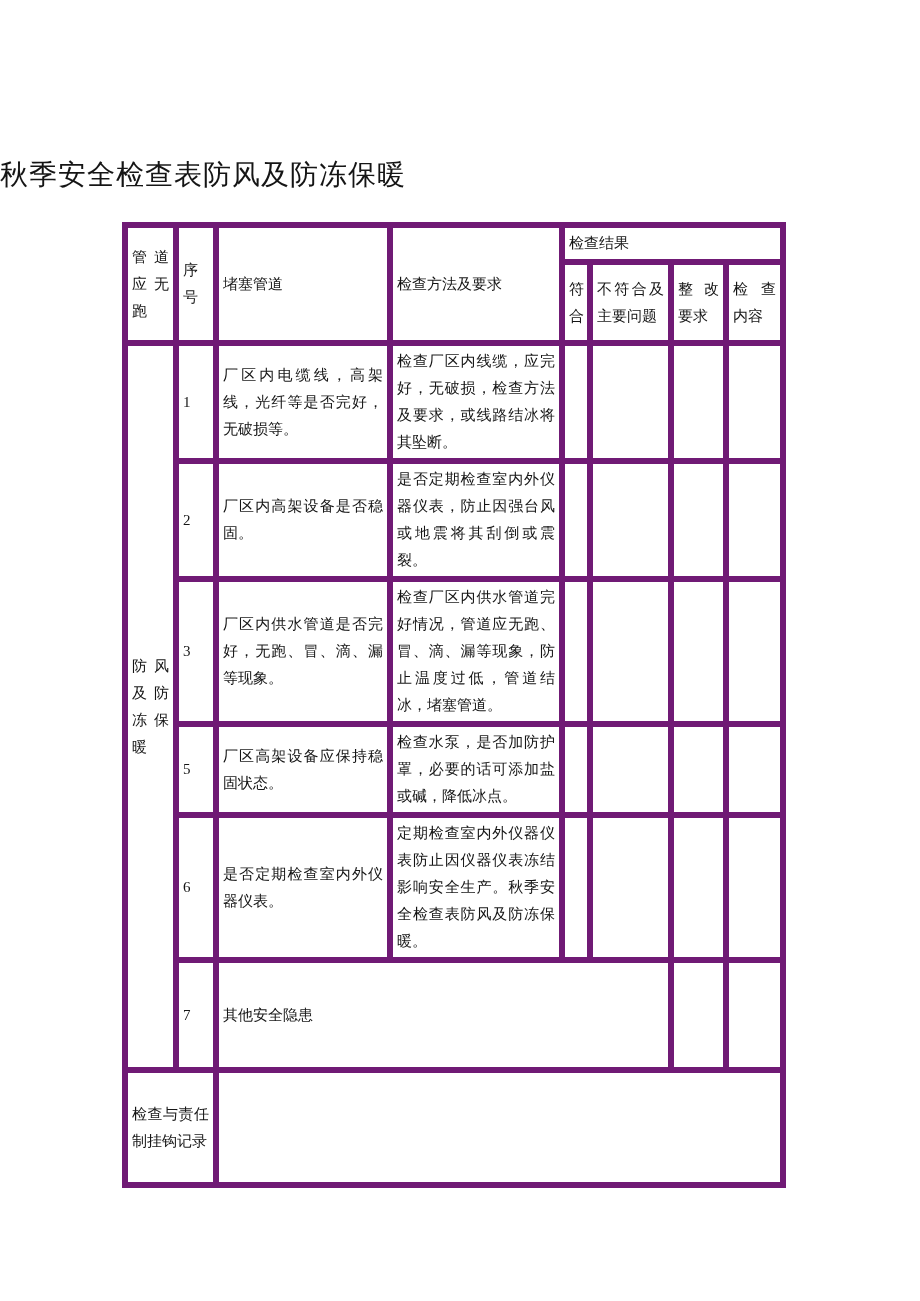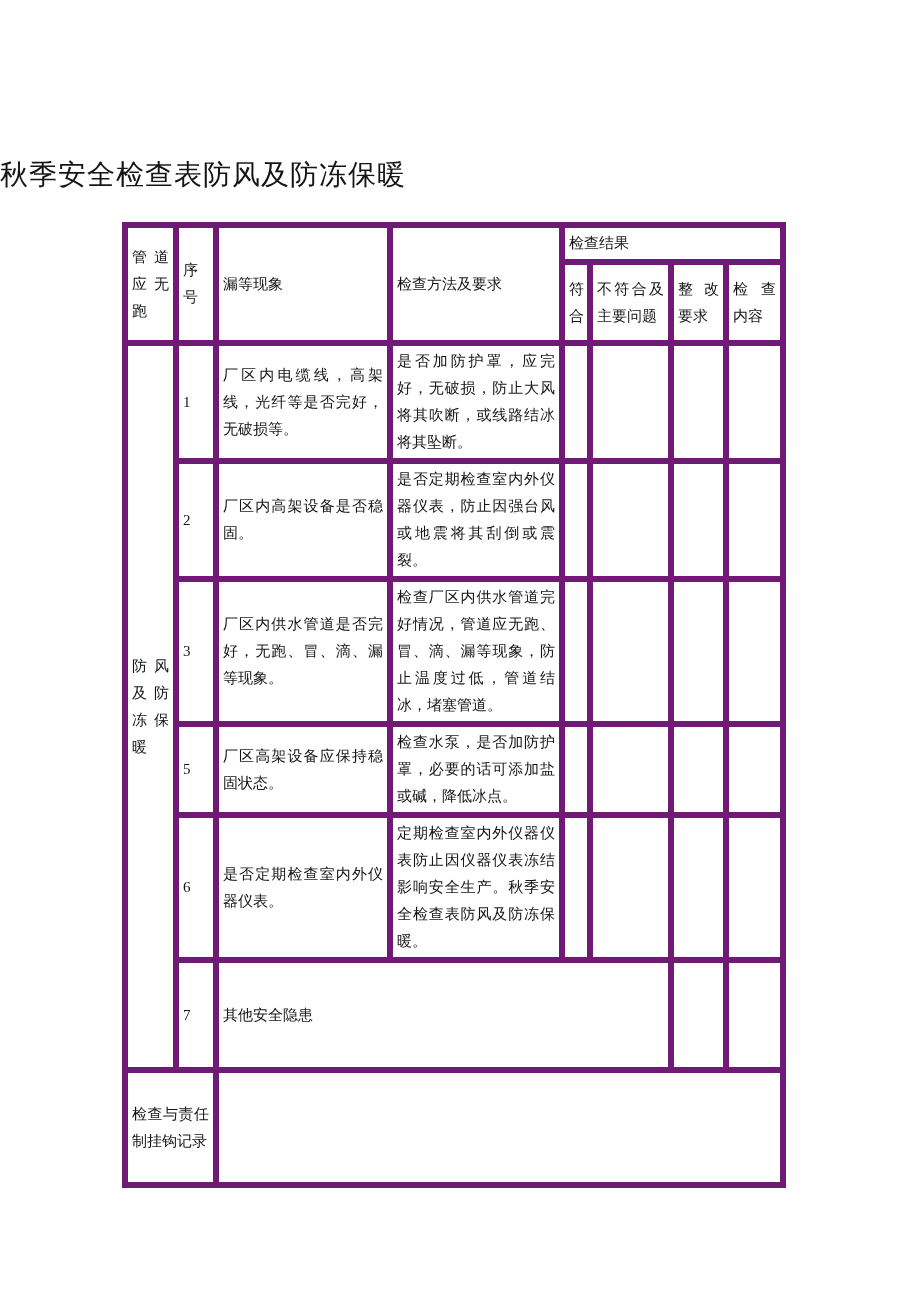--- a/index.html
+++ b/index.html
@@ -65,36 +65,36 @@
     <col style="width:28px">
       <col style="width:81px">
       <col style="width:55px">
       <col style="width:57px">
   </colgroup>
 
   <tbody>
       <tr class="h-strip">
     <td rowspan="2">管道应无跑</td>
     <td rowspan="2">序号</td>
-    <td rowspan="2">漏等现象</td>
+    <td rowspan="2">堵塞管道</td>
     <td rowspan="2">检查方法及要求</td>
     <td colspan="4" class="strip-cell">检查结果</td>
   </tr>
   <tr class="h-sub">
     <td class="c-narrow">符合</td>
     <td class="c-center">不符合及主要问题</td>
     <td>整改要求</td>
     <td>检查内容</td>
   </tr>
 
   <tr class="r1">
     <td rowspan="6">防风及防冻保暖</td>
     <td class="num-cell">1</td>
     <td>厂区内电缆线，高架线，光纤等是否完好，无破损等。</td>
-    <td>是否加防护罩，应完好，无破损，防止大风将其吹断，或线路结冰将其坠断。</td>
+    <td>检查厂区内线缆，应完好，无破损，检查方法及要求，或线路结冰将其坠断。</td>
     <td></td>
     <td></td>
     <td></td>
     <td></td>
   </tr>
 
   <tr class="r2">
     <td class="num-cell">2</td>
     <td>厂区内高架设备是否稳固。</td>
     <td>是否定期检查室内外仪器仪表，防止因强台风或地震将其刮倒或震裂。</td>

